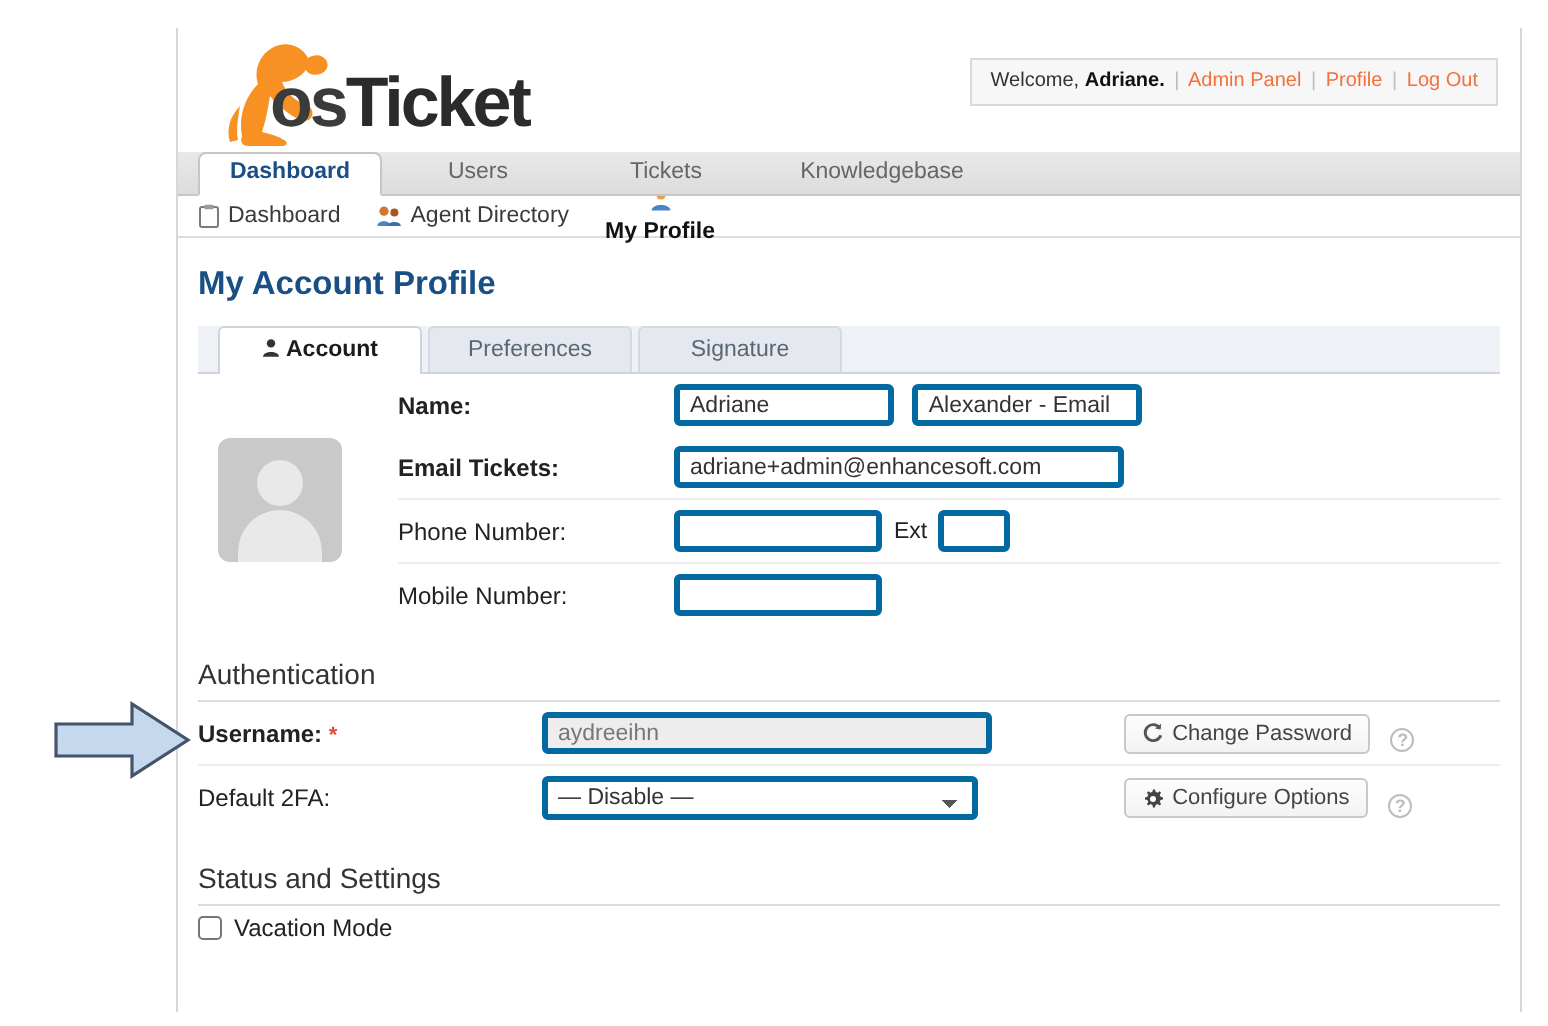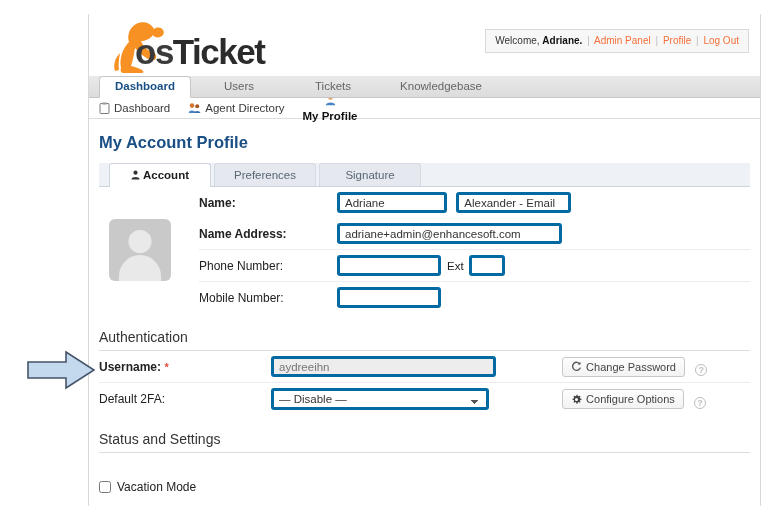--- a/index.html
+++ b/index.html
@@ -278,21 +278,21 @@
     cursor: pointer;
     font-weight: bold;
   }
   .req { color: #e24a3b; font-size: 11px; }
 
   
   .checkrow {
     display: flex;
     align-items: center;
     gap: 6px;
-    margin-top: 27px;
+    margin-top: 4px;
     font-size: 12px;
     color: #222;
   }
   .checkrow input { margin: 0; width: 12px; height: 12px; cursor: pointer; }
 
   
   .arrow-anno {
     position: absolute;
     left: 26px; top: 350px;
     width: 70px; height: 40px;
@@ -400,21 +400,21 @@
                 <div class="body"></div>
               </div>
             </td>
             <td class="lbl bold">Name:</td>
             <td>
               <input class="txt w-first" type="text" value="Adriane" style="">
               <input class="txt w-last" type="text" style="margin-left: 6px;" value="Alexander - Email">
             </td>
           </tr>
           <tr class="rowline">
-            <td class="lbl bold">Name Address:</td>
+            <td class="lbl bold">Email Tickets:</td>
             <td>
               <input class="txt w-email" type="text" value="adriane+admin@enhancesoft.com" style="">
             </td>
           </tr>
           <tr class="rowline">
             <td class="lbl">Phone Number:</td>
             <td>
               <input class="txt w-phone" type="text" value="" style=""><span class="ext-lbl">Ext</span><input class="txt w-ext" type="text" value="" style="">
             </td>
           </tr>

